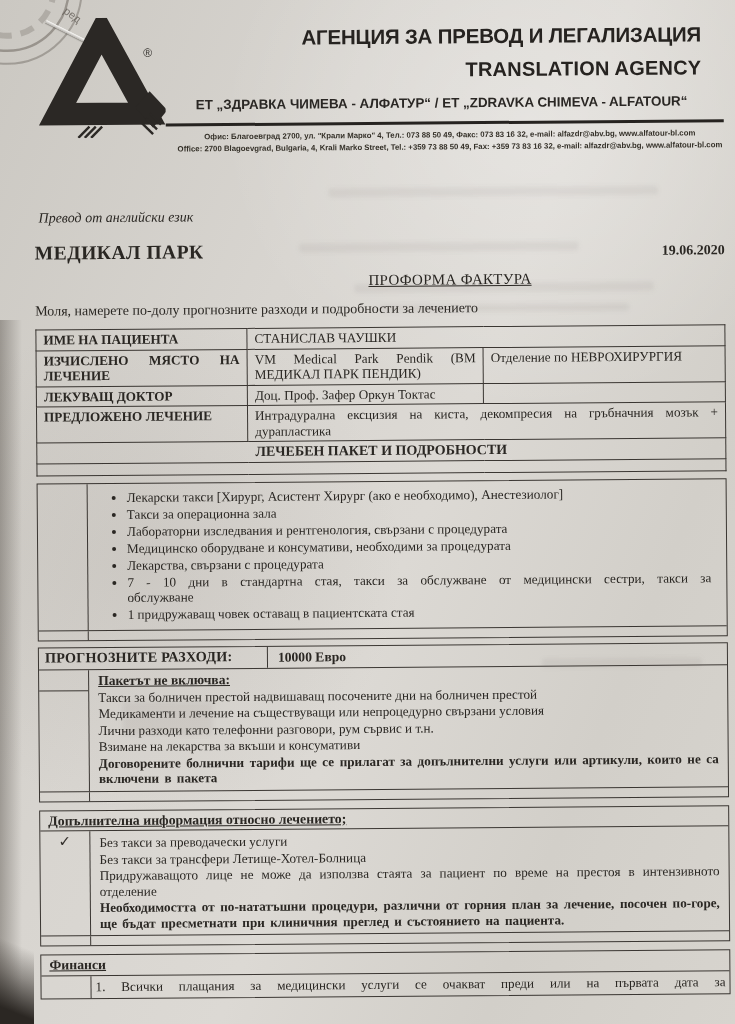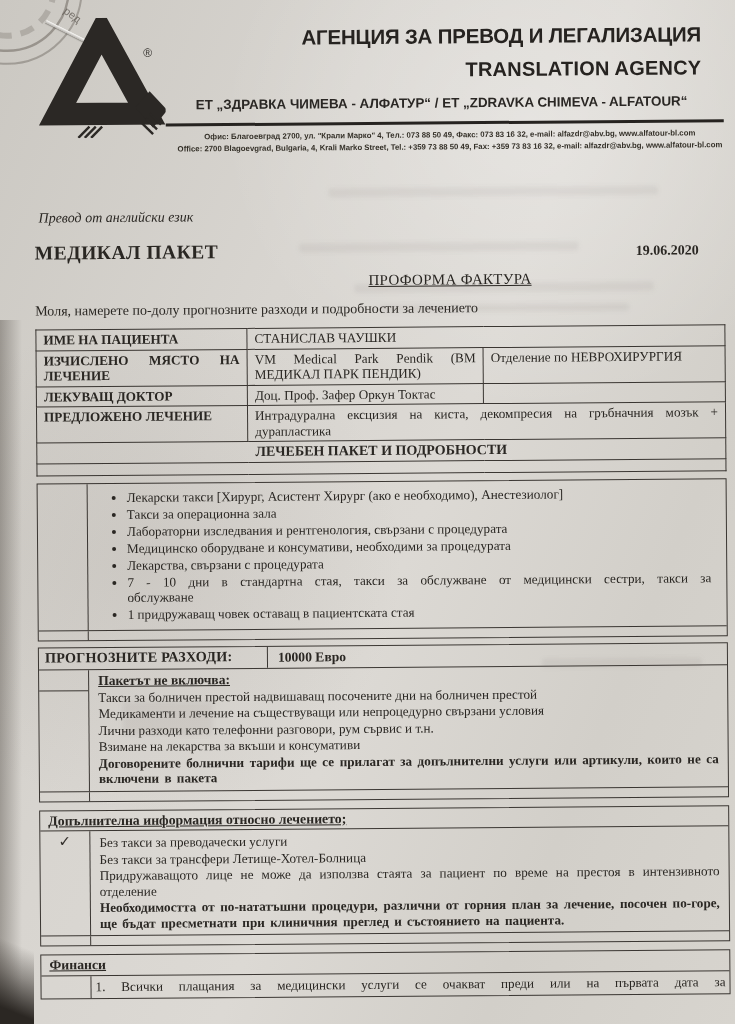--- a/index.html
+++ b/index.html
@@ -47,21 +47,21 @@
   .contact{position:absolute;left:176px;width:552px;text-align:center;
     font-family:"Liberation Sans",sans-serif;font-weight:bold;font-size:7.8px;color:#343028;}
   .contact-bg{top:131px;}
   .contact-en{top:143px;}
 
   
   .doc-body{position:absolute;left:36px;top:196px;width:690px;font-size:13.2px;line-height:15.5px;}
   .note{font-style:italic;font-size:14px;margin:12px 0 0 4px;}
   .hosp-row{display:flex;justify-content:space-between;align-items:baseline;margin-top:19px;}
   .hosp-name{font-weight:bold;font-size:19.5px;letter-spacing:.5px;}
-  .doc-date{font-weight:bold;font-size:14px;margin-right:26px;}
+  .doc-date{font-weight:bold;font-size:14px;}
   .doc-title{text-align:center;padding-left:140px;margin-top:13px;font-size:15px;
     text-decoration:underline;letter-spacing:.3px;}
   .lead{margin-top:12px;font-size:14px;}
 
   
   .t1{border-collapse:collapse;width:100%;margin-top:11px;}
   .t1 td{border:1.3px solid #3a3632;padding:2px 7px;vertical-align:top;}
   .lbl{font-weight:bold;}
   .just{text-align:justify;}
   .sechead{font-weight:bold;font-size:14px;text-align:center;padding:3px 0;}
@@ -143,21 +143,21 @@
     <div class="company-line">ЕТ „ЗДРАВКА ЧИМЕВА - АЛФАТУР“ / ЕТ „ZDRAVKA CHIMEVA - ALFATOUR“</div>
     <div class="hrule"></div>
     <div class="contact contact-bg">Офис: Благоевград 2700, ул. "Крали Марко" 4, Тел.: 073 88 50 49, Факс: 073 83 16 32, e-mail: alfazdr@abv.bg, www.alfatour-bl.com</div>
     <div class="contact contact-en">Office: 2700 Blagoevgrad, Bulgaria, 4, Krali Marko Street, Tel.: +359 73 88 50 49, Fax: +359 73 83 16 32, e-mail: alfazdr@abv.bg, www.alfatour-bl.com</div>
 
     <div class="doc-body">
 
       <div class="note">Превод от английски език</div>
 
       <div class="hosp-row">
-        <span class="hosp-name">МЕДИКАЛ ПАКЕТ</span>
+        <span class="hosp-name">МЕДИКАЛ ПАРК</span>
         <span class="doc-date">19.06.2020</span>
       </div>
 
       <div class="doc-title">ПРОФОРМА ФАКТУРА</div>
       <div class="lead">Моля, намерете по-долу прогнозните разходи и подробности за лечението</div>
 
       <table class="t1">
         <colgroup>
             <col style="width:211px">
             <col style="width:236px">

